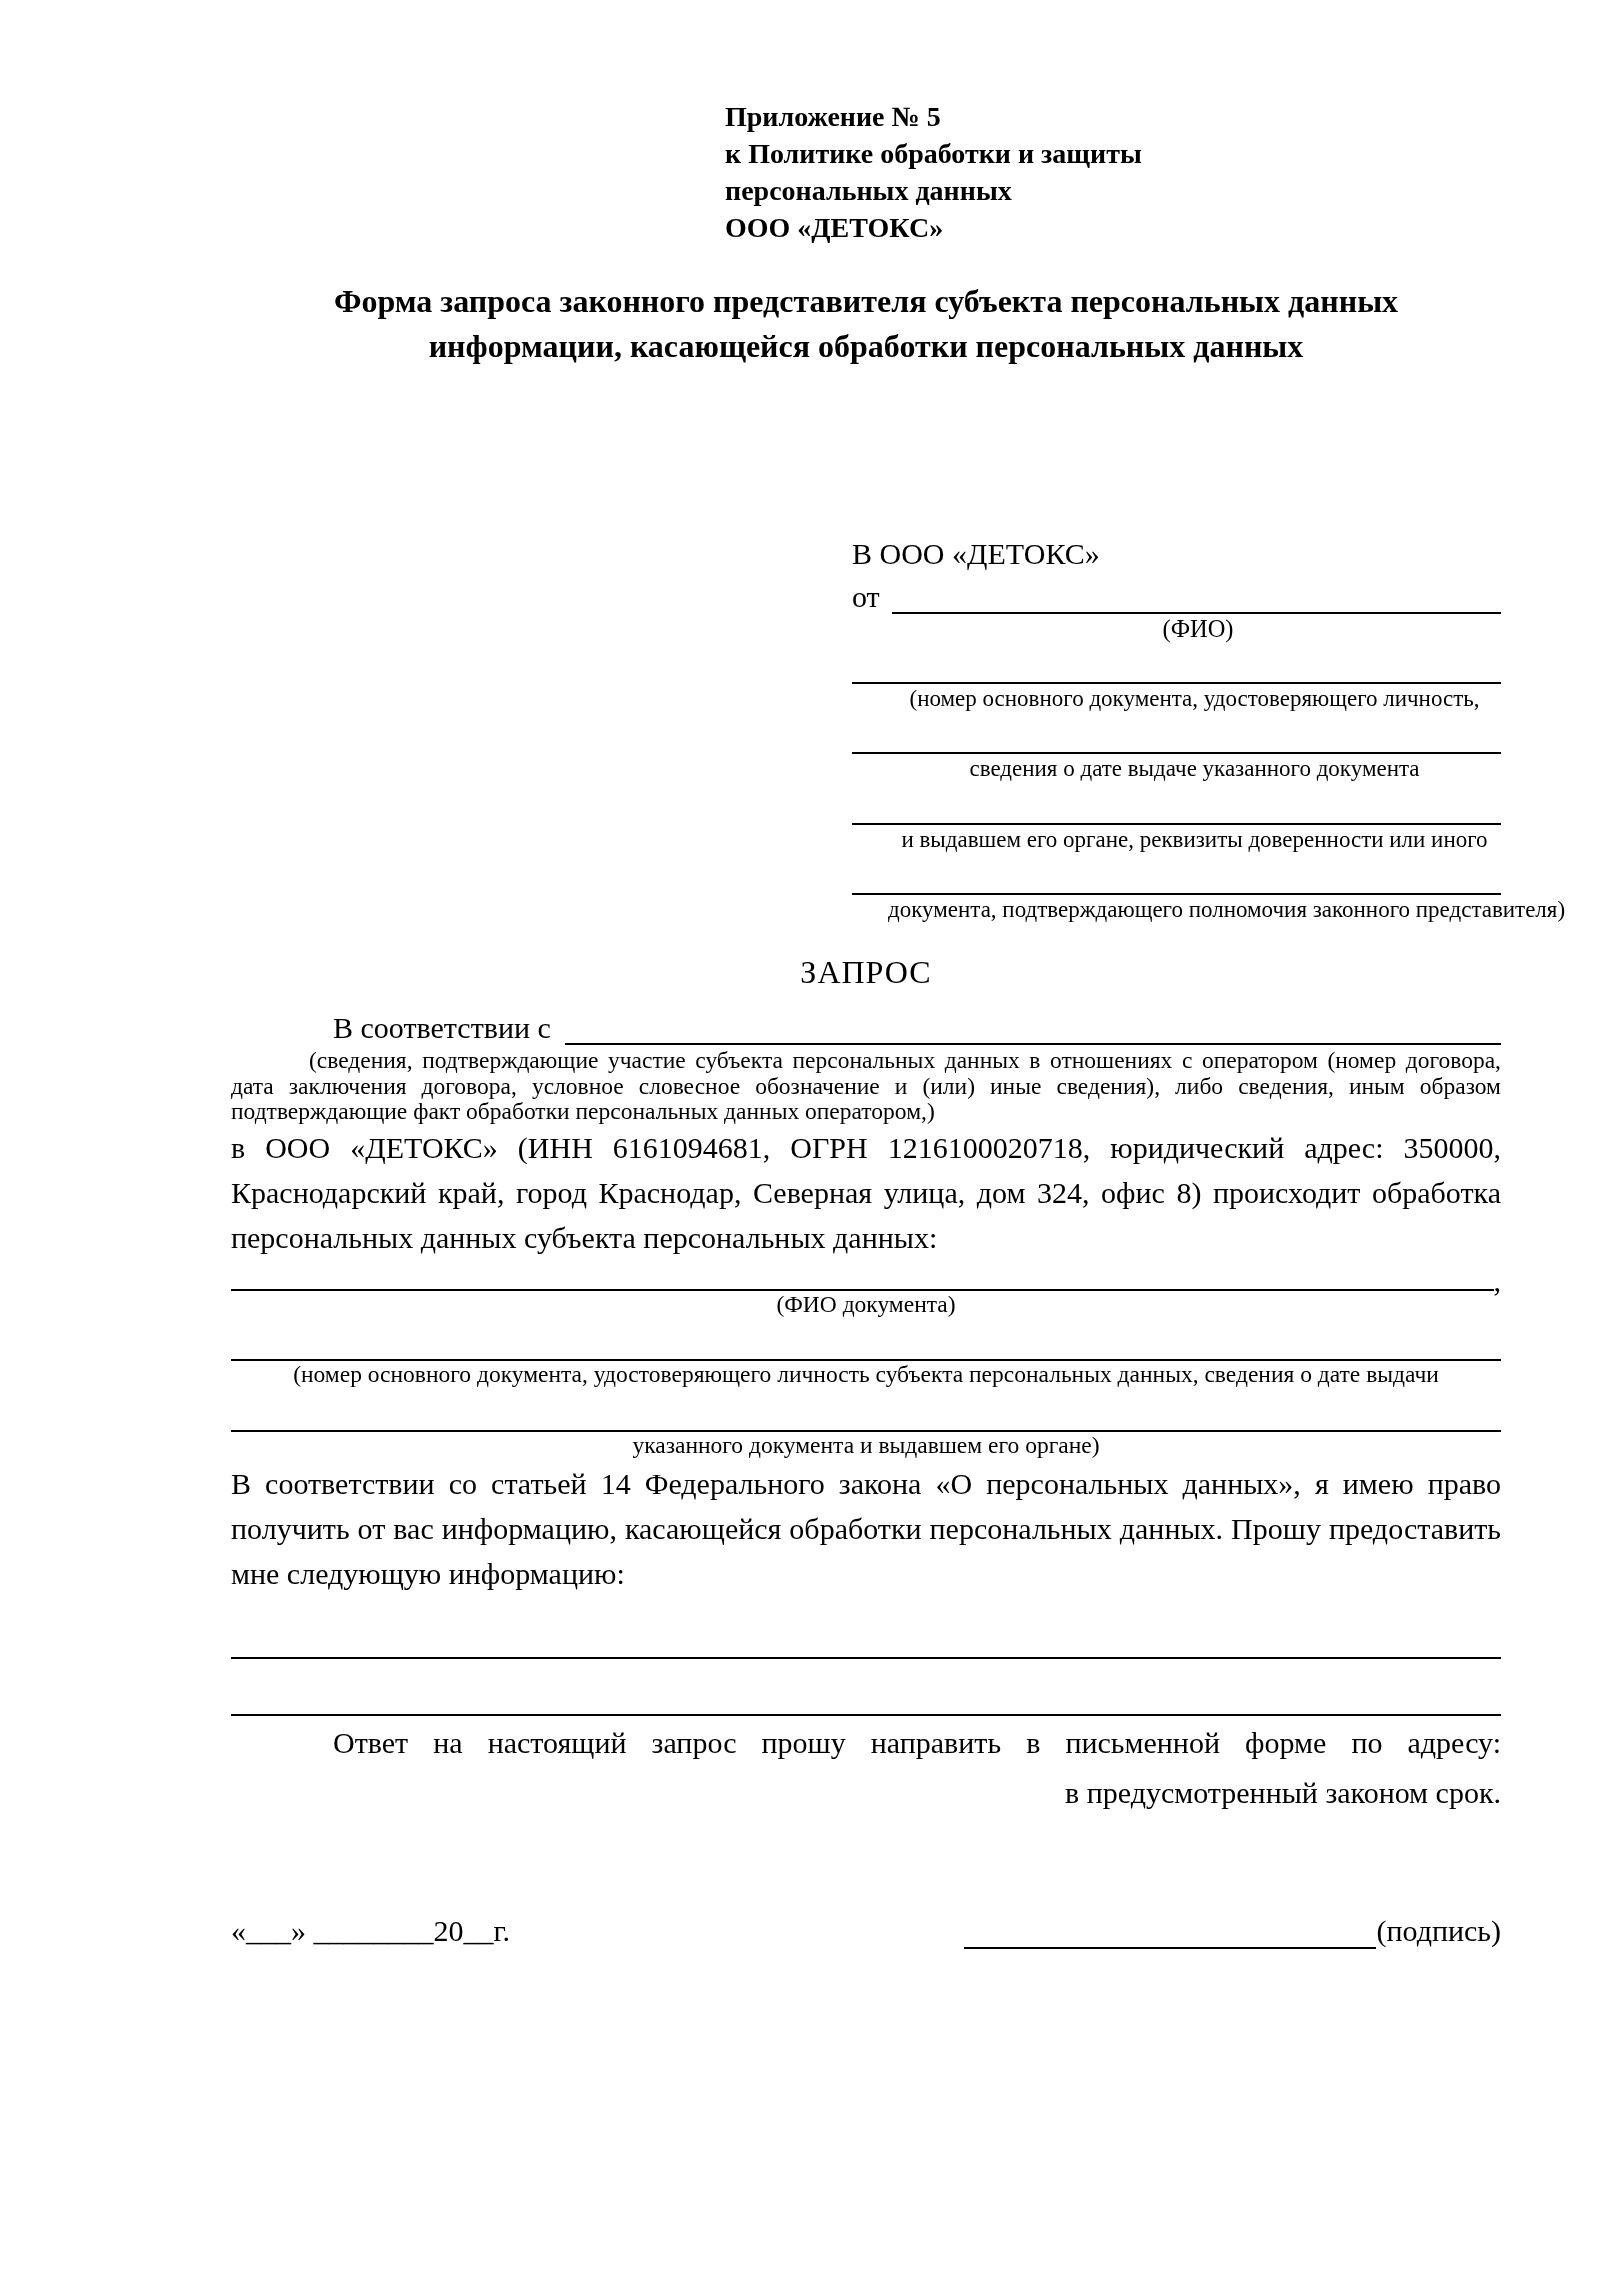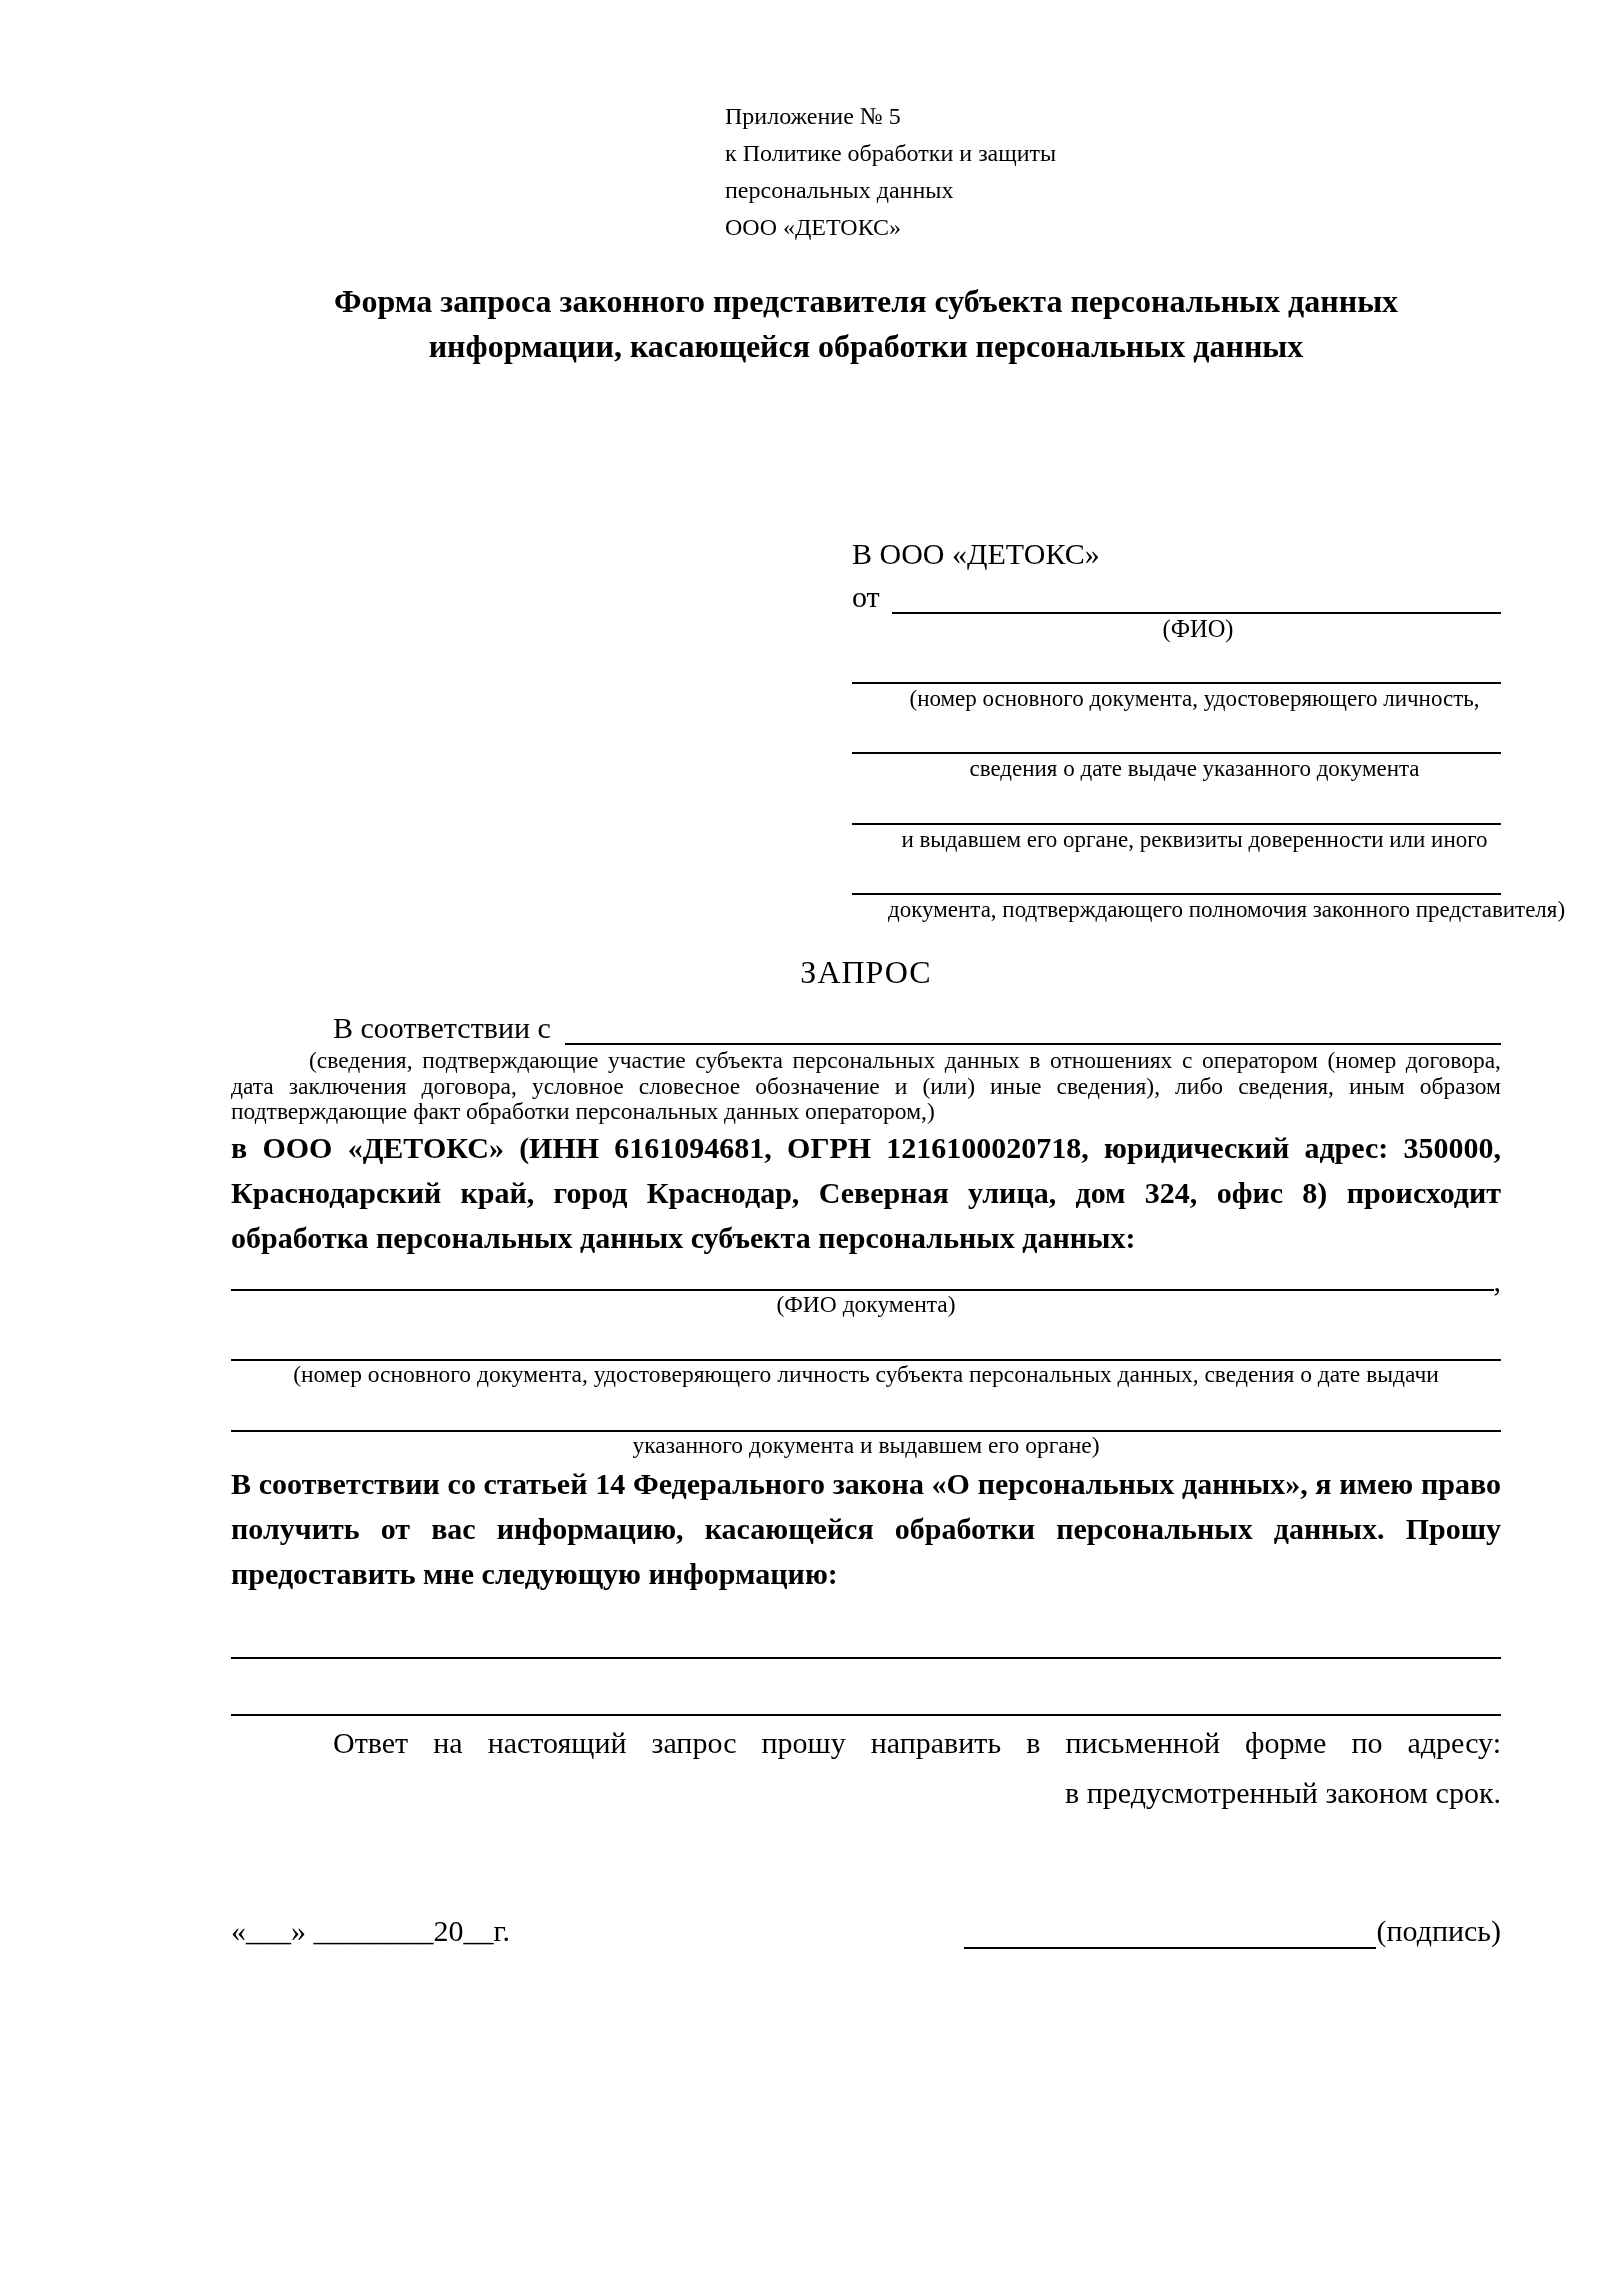--- a/index.html
+++ b/index.html
@@ -6,38 +6,38 @@
   .page{
     position:relative;
     width:1621px;height:2294px;
     background:#ffffff;
     font-family:"Liberation Serif","DejaVu Serif",serif;
     color:#000;
     box-sizing:border-box;
     padding:98px 120px 0 231px;
     overflow:hidden;
   }
-  .appendix{margin-left:494px;font-size:24px;line-height:37px;}
+  .appendix{margin-left:494px;font-size:28px;line-height:37px;font-weight:bold;}
   .title{margin-top:33px;text-align:center;font-weight:bold;font-size:32px;line-height:45px;}
   .addressee{margin-top:165px;margin-left:621px;width:649px;font-size:30px;}
   .addr-to{line-height:39px;}
   .from-row{display:flex;align-items:flex-end;height:41px;}
   .from-label{flex:none;padding-right:11.8px;}
   .rule{border-bottom:2.9px solid #000;}
   .from-row .rule{flex:1;}
   .fio-cap{font-size:24.5px;line-height:29px;text-align:center;padding-left:43px;}
   .fgroup .fline{height:25.5px;margin-top:13.7px;border-bottom:2.9px solid #000;}
   .fgroup:first-of-type .fline{margin-top:0;}
   .fcap{font-size:23px;line-height:29px;text-align:center;white-space:nowrap;margin-left:36px;}
   .zapros{margin-top:27px;text-align:center;font-size:32px;line-height:43px;letter-spacing:1px;}
   .accordance-row{display:flex;align-items:flex-end;height:41px;margin-top:9.8px;font-size:30px;}
   .accordance-row .lead{flex:none;padding-left:102px;padding-right:13.7px;}
   .accordance-row .rule{flex:1;}
   .finenote{margin-top:3.9px;font-size:23.5px;line-height:25.5px;text-align:justify;text-indent:78px;}
-  .body-par{font-size:30px;line-height:45px;text-align:justify;font-weight:bold;}
+  .body-par{font-size:30px;line-height:45px;text-align:justify;}
   .comma-row{display:flex;align-items:flex-end;height:31px;font-size:30px;}
   .comma-row .rule{flex:1;}
   .comma-row .comma{flex:none;line-height:19.6px;}
   .subj-cap{font-size:23.5px;line-height:27.4px;text-align:center;white-space:nowrap;}
   .wide-line{height:23.5px;margin-top:17.6px;border-bottom:2.9px solid #000;}
   .rights{margin-top:2px;}
   .blank-line-1{height:0;margin-top:61px;border-bottom:2.9px solid #000;}
   .blank-line-2{height:0;margin-top:55px;border-bottom:2.9px solid #000;}
   .response-lead{margin-top:3.9px;font-size:30px;line-height:45px;text-align:justify;text-align-last:justify;padding-left:102px;}
   .response-tail-row{display:flex;align-items:flex-end;height:45px;font-size:30px;flex-direction:column;}

